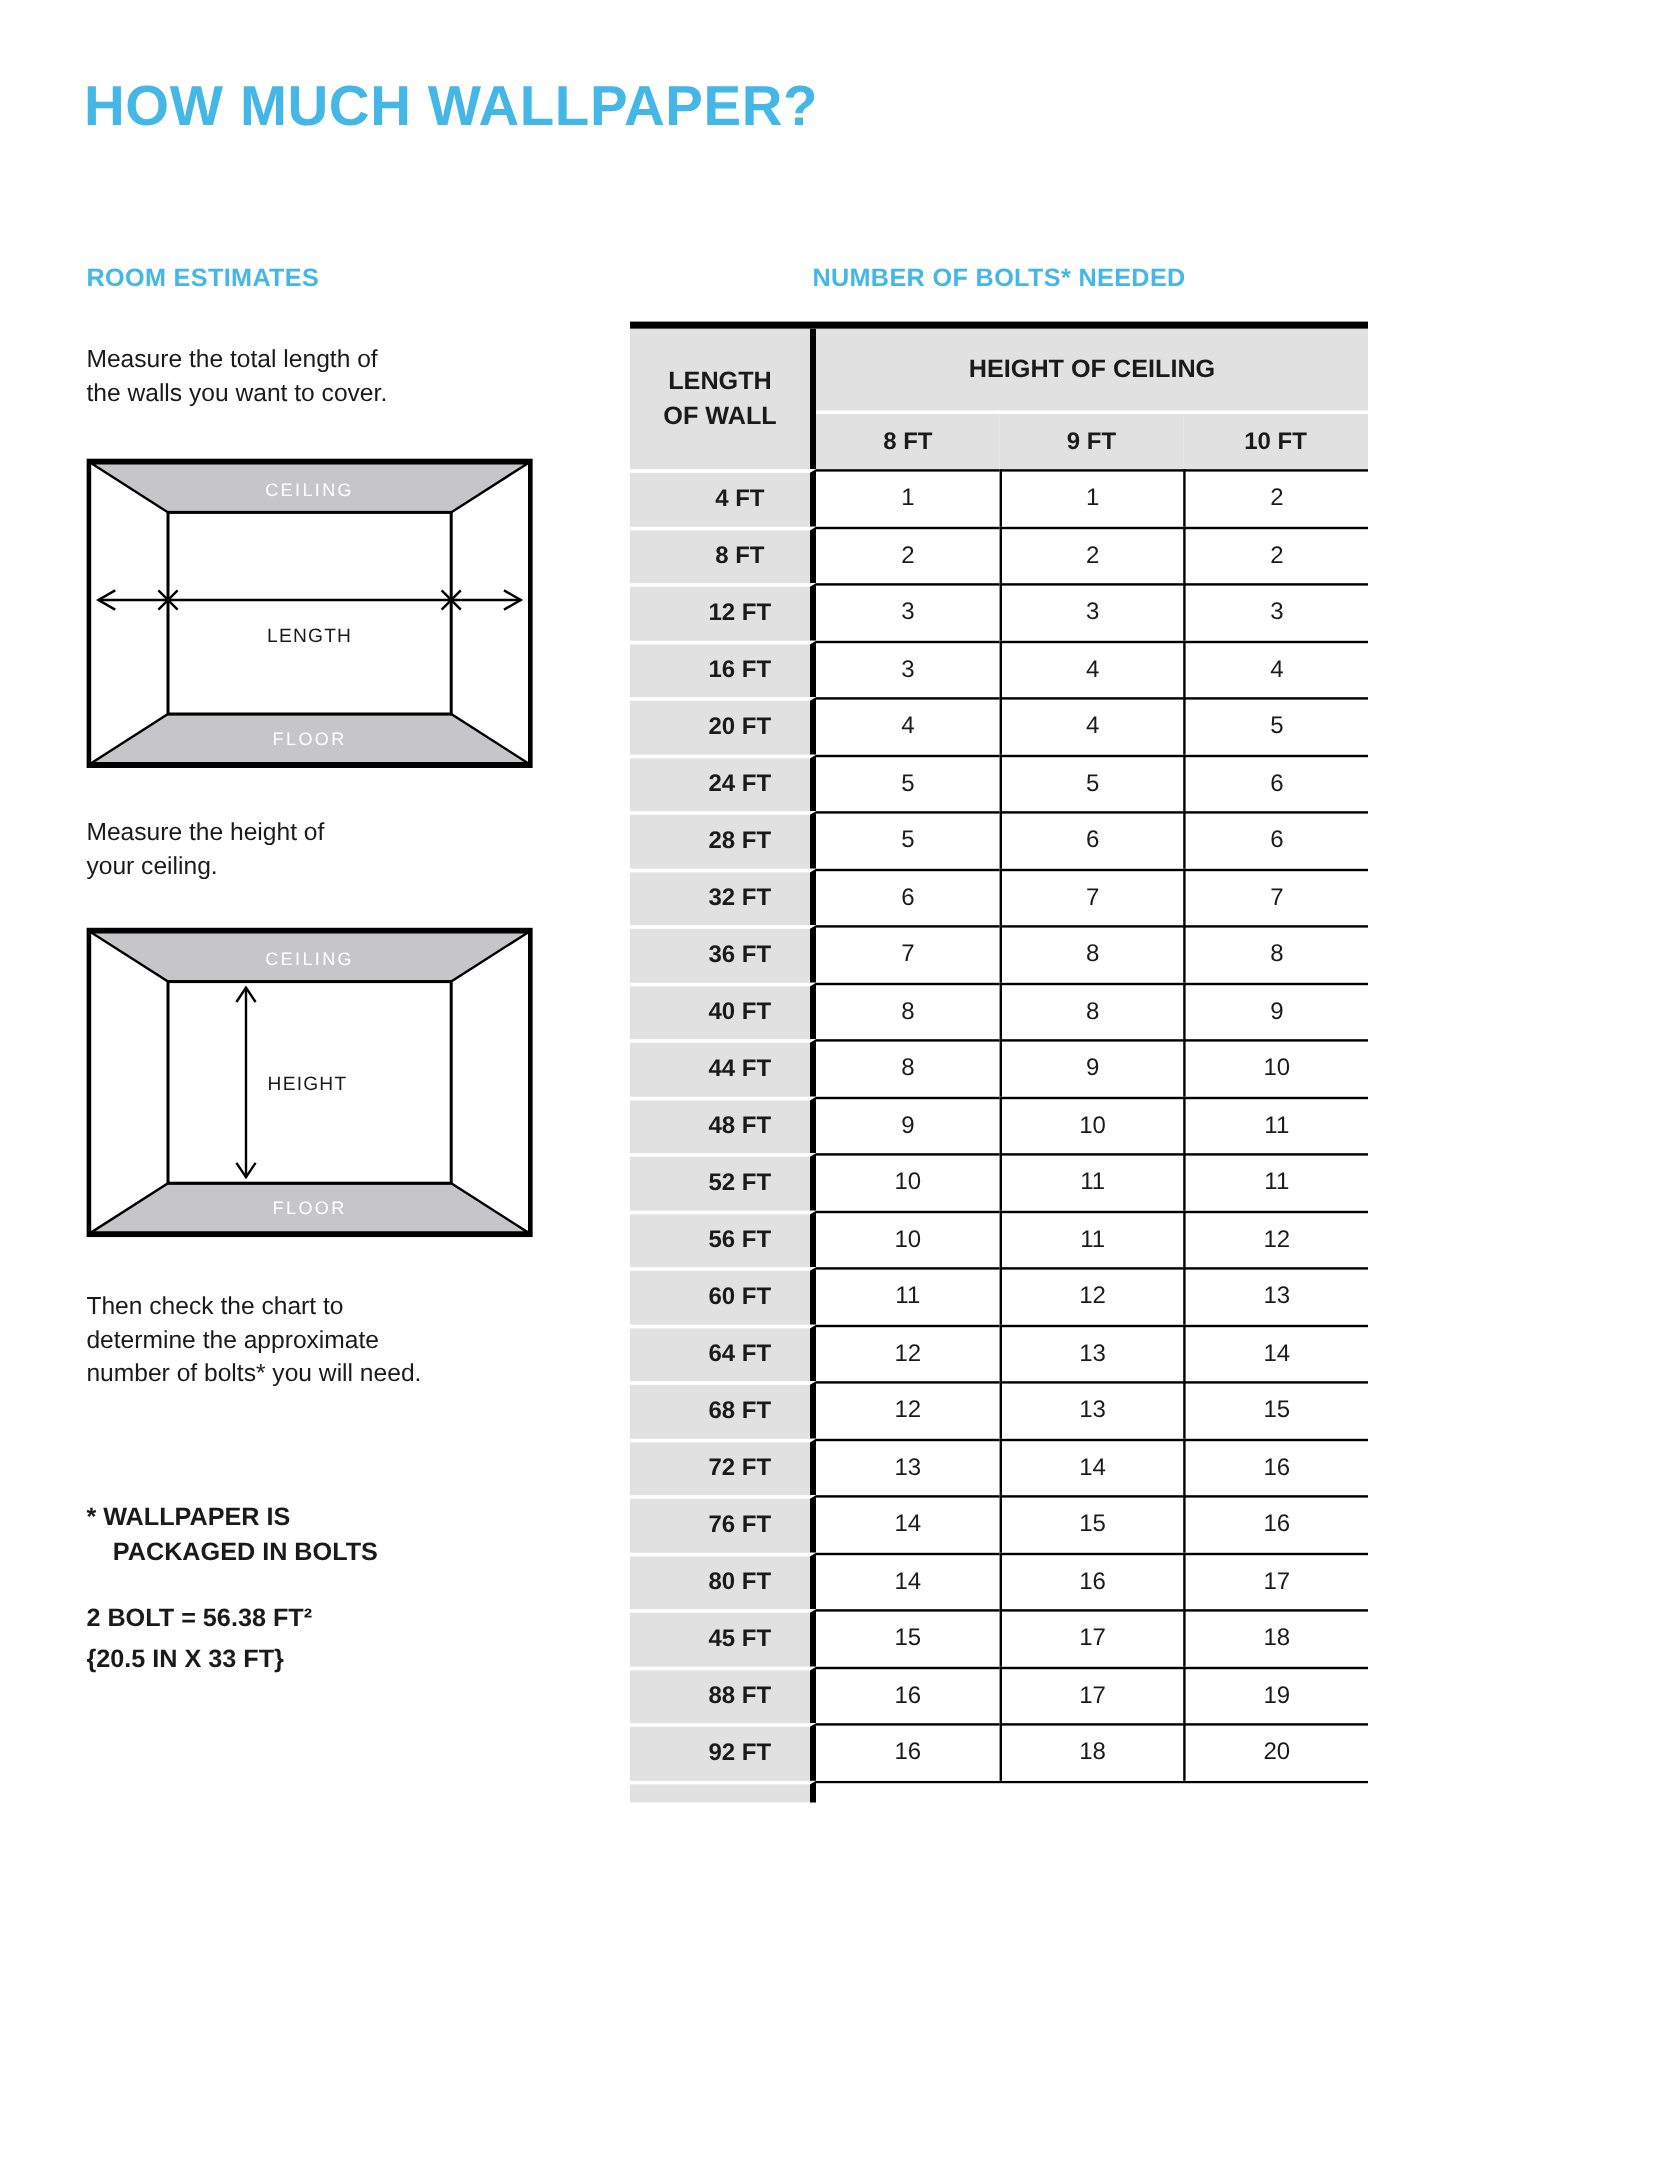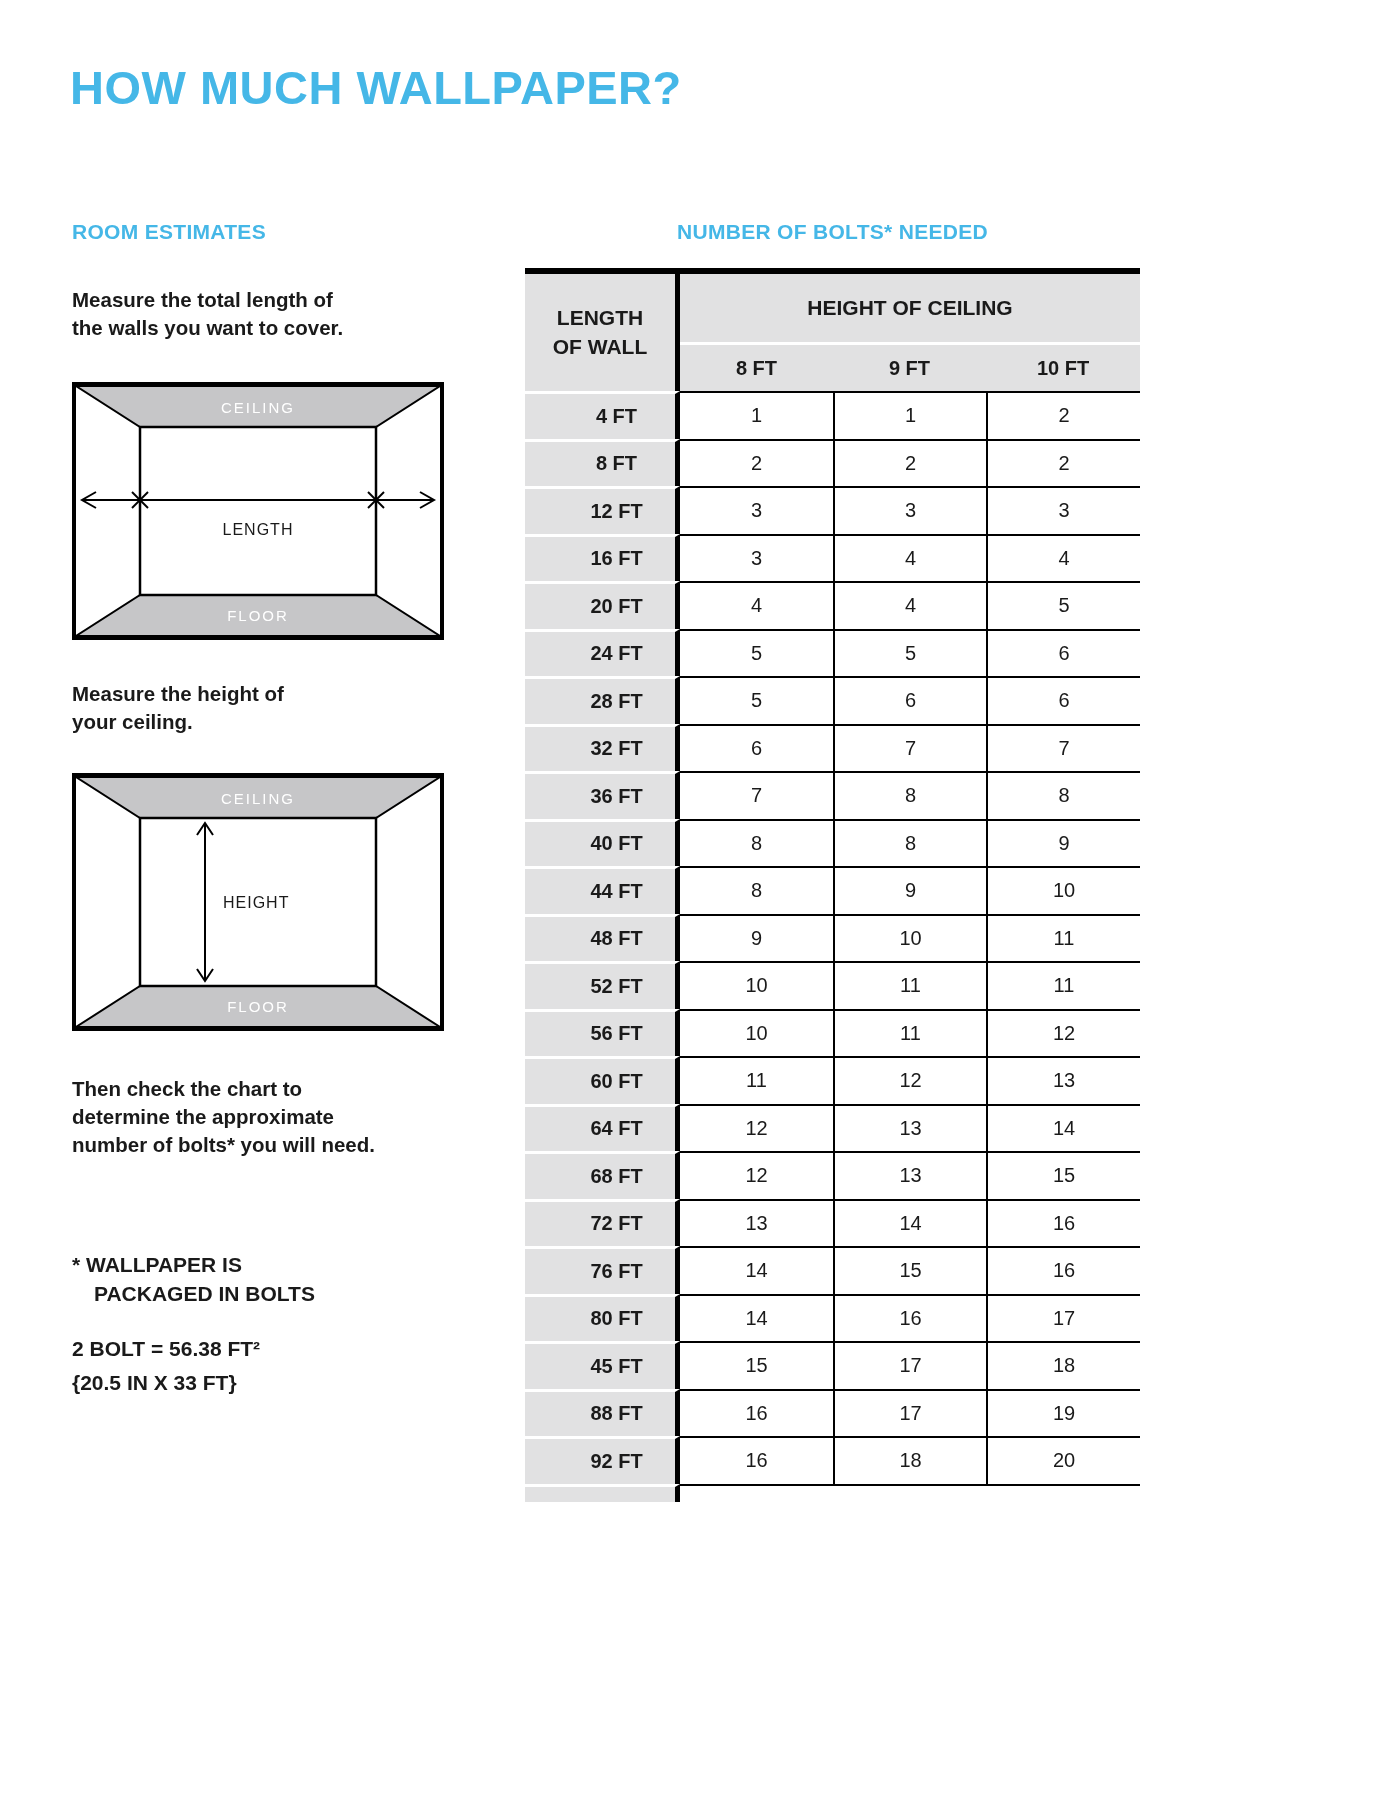--- a/index.html
+++ b/index.html
@@ -13,21 +13,21 @@
 
   .section-heading {
     position: absolute; top: 220px;
     font-size: 21px; font-weight: bold; color: #45b7e7; letter-spacing: 0.3px;
   }
   .left-heading { left: 72px; }
   .right-heading { left: 525px; width: 615px; text-align: center; }
 
   .body-text {
     position: absolute; left: 72px;
-    font-size: 20.5px; line-height: 28px; white-space: pre-line; color: #1a1a1a; font-weight: bold;
+    font-size: 20.5px; line-height: 28px; white-space: pre-line; color: #1a1a1a;
   }
   .para1 { top: 286px; }
   .para2 { top: 680px; }
   .para3 { top: 1075px; }
 
   .diagram { position: absolute; left: 72px; }
   .diagram1 { top: 382px; }
   .diagram2 { top: 773px; }
 
   .note {

